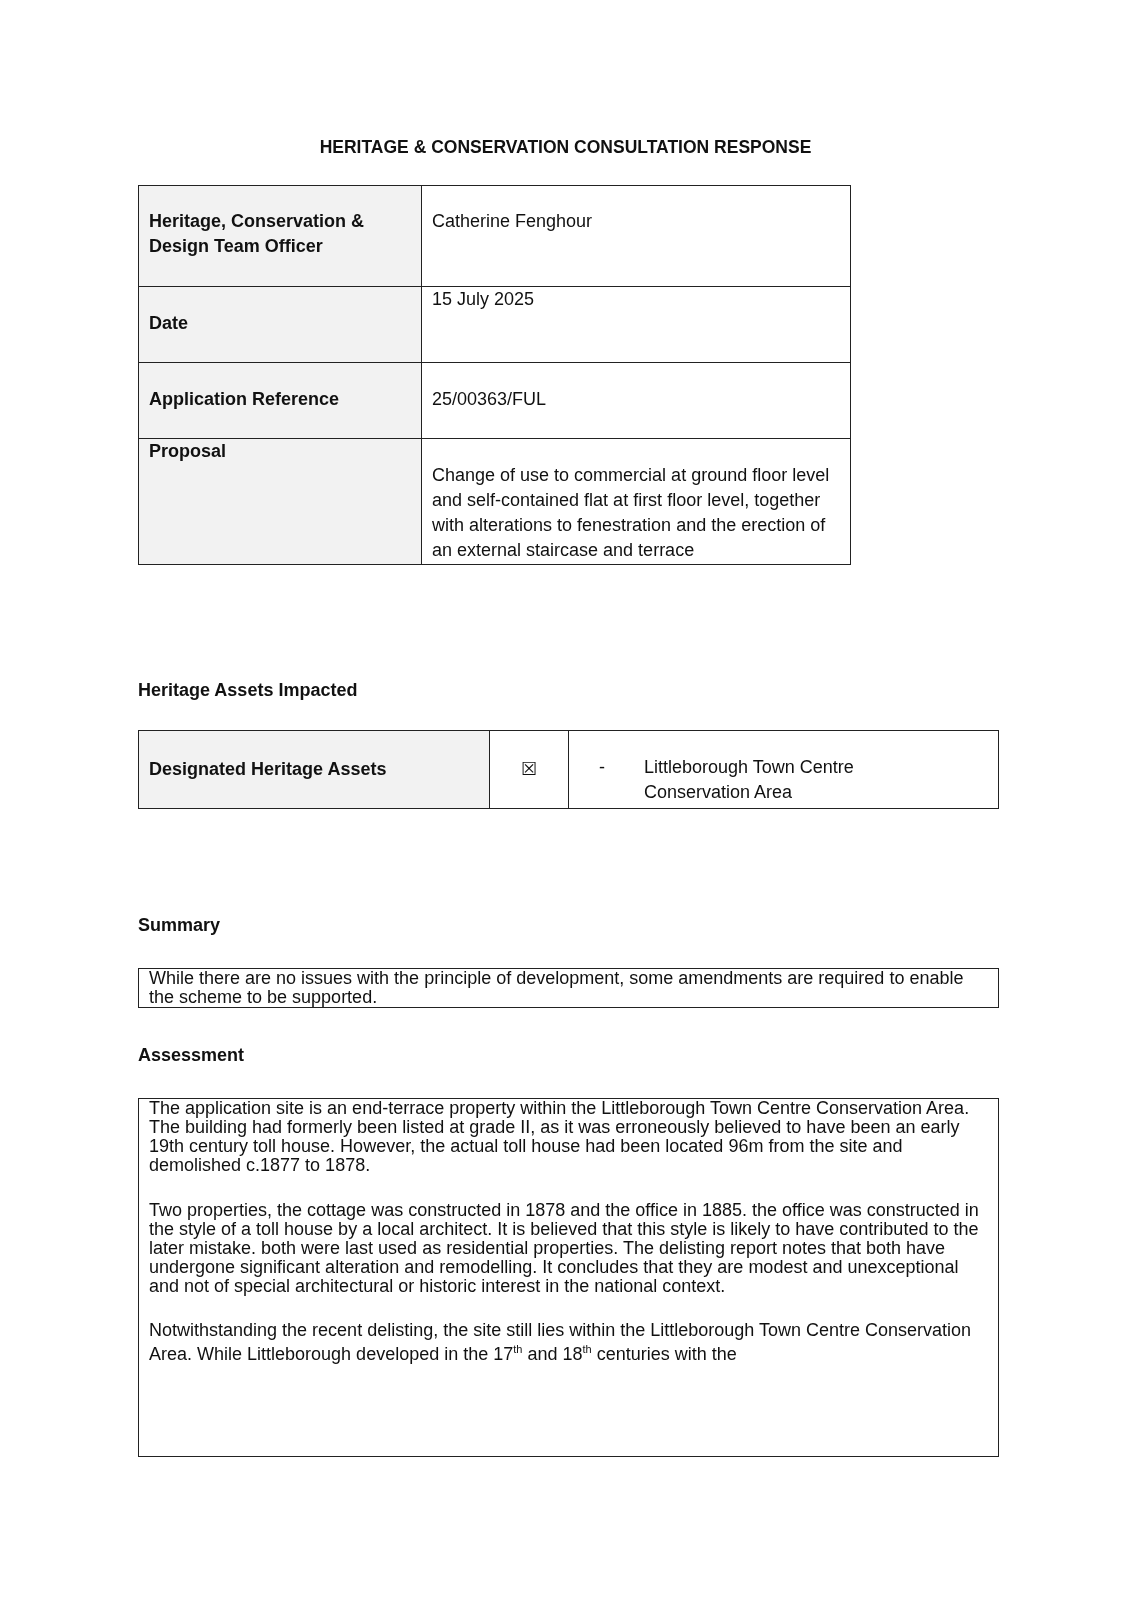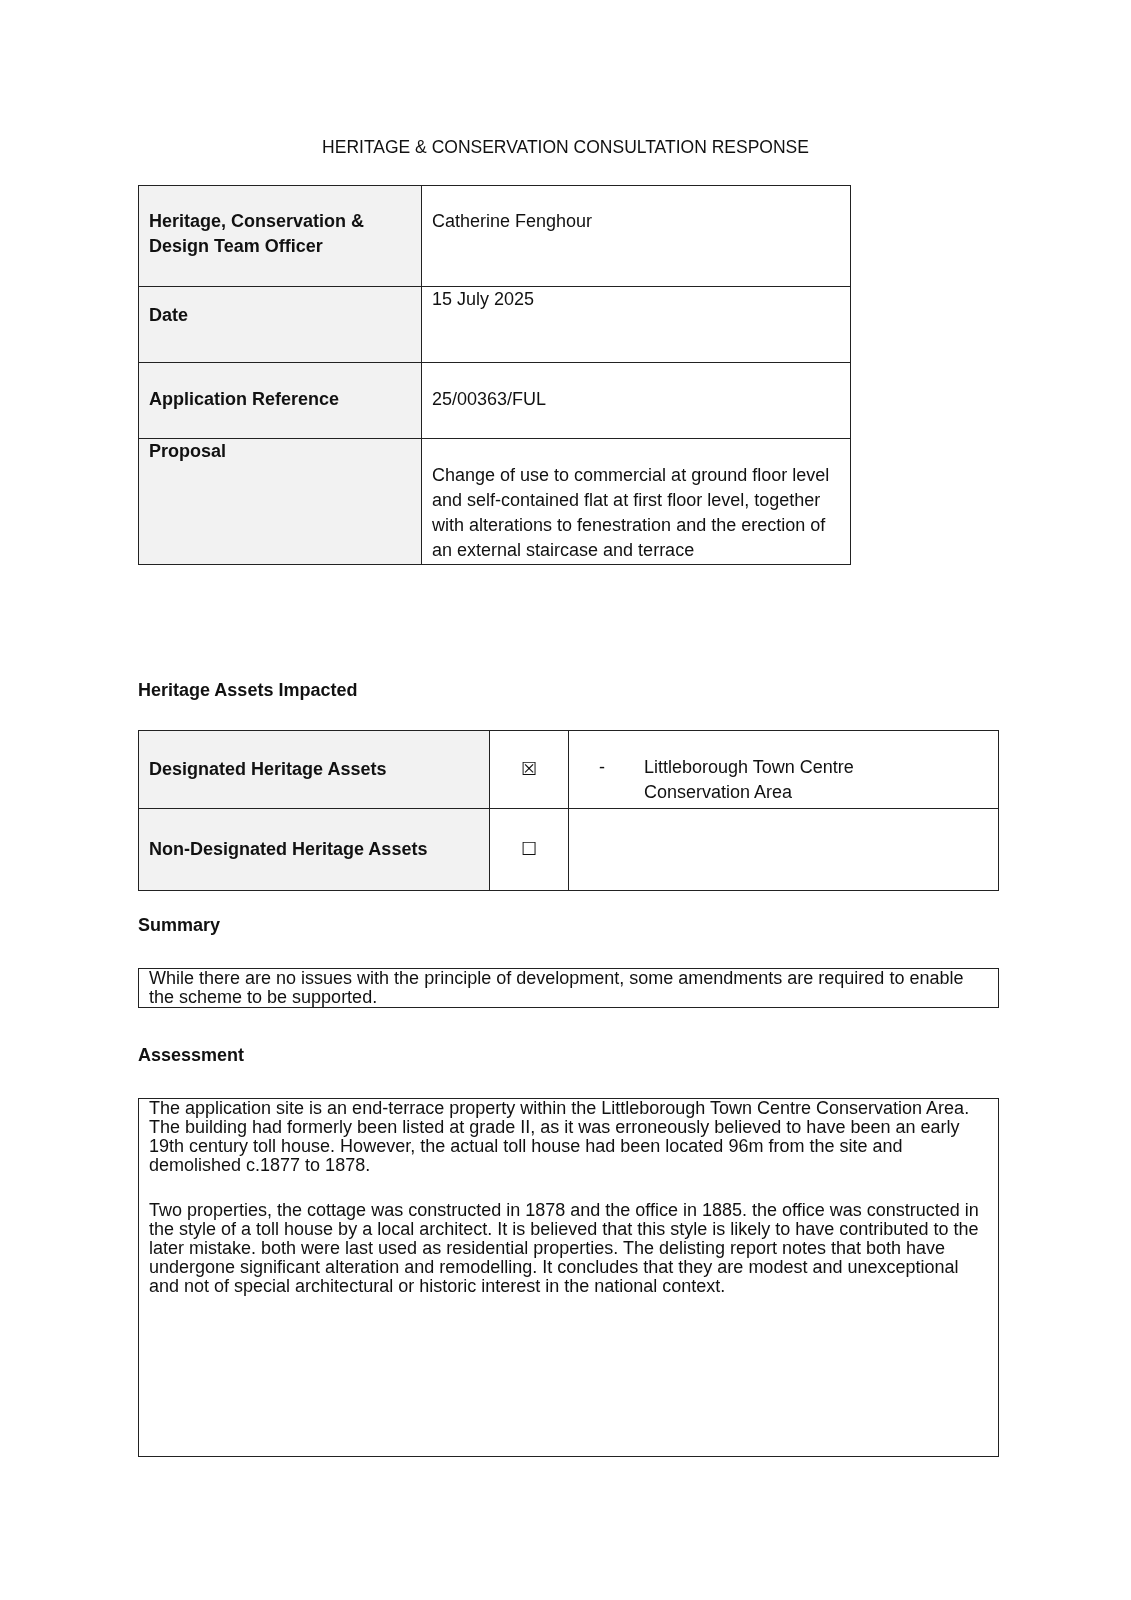--- a/index.html
+++ b/index.html
@@ -1,17 +1,17 @@
 <!DOCTYPE html>
 <html><head>
 <meta charset="utf-8">
 <style>
   html,body{margin:0;padding:0;background:#fff;}
   body{width:1131px;height:1600px;position:relative;font-family:"Liberation Sans",sans-serif;color:#111;font-size:18px;}
-  .title{position:absolute;top:137px;left:0;width:1131px;text-align:center;font-weight:normal;font-size:17.5px;}
+  .title{position:absolute;top:137px;left:0;width:1131px;text-align:center;font-weight:bold;font-size:17.5px;}
   table{border-collapse:collapse;position:absolute;}
   td{border:1px solid #222;vertical-align:top;padding:0 10px;font-size:18px;line-height:25px;}
   td.lab{background:#f2f2f2;font-weight:bold;}
   #t1{top:185px;left:138px;width:713px;}
   #t1 td.lab{width:262px;}
   .h{position:absolute;left:138px;font-weight:bold;font-size:18px;}
   #t2{top:730px;left:138px;width:861px;}
   #t2 td.lab{width:330px;vertical-align:middle;}
   #t2 td.chk{width:58px;text-align:center;vertical-align:middle;}
   .box{position:absolute;left:138px;width:839px;border:1px solid #222;padding:0 10px;line-height:19px;font-size:18px;}
@@ -22,21 +22,21 @@
 
 <div class="title">HERITAGE &amp; CONSERVATION CONSULTATION RESPONSE</div>
 
 <table id="t1">
   <tbody>
       <tr style="height:101px">
         <td class="lab" style="padding-top:23px">Heritage, Conservation &amp; Design Team Officer</td>
         <td style="padding-top:23px">Catherine Fenghour</td>
       </tr>
   <tr style="height:76px">
-        <td class="lab" style="padding-top:16px">Date</td>
+        <td class="lab" style="padding-top:24px">Date</td>
         <td style="">15 July 2025</td>
       </tr>
   <tr style="height:76px">
         <td class="lab" style="padding-top:24px">Application Reference</td>
         <td style="padding-top:24px">25/00363/FUL</td>
       </tr>
   <tr style="height:126px">
         <td class="lab" style="">Proposal</td>
         <td style="padding-top:24px">Change of use to commercial at ground floor level and self-contained flat at first floor level, together with alterations to fenestration and the erection of an external staircase and terrace</td>
       </tr>
@@ -47,28 +47,24 @@
 
 <table id="t2">
   <tbody>
       <tr style="height:78px">
     <td class="lab">Designated Heritage Assets</td>
     <td class="chk">☒</td>
     <td style="padding-top:24px;padding-left:30px">
       <span style="display:inline-block;width:45px;vertical-align:top">-</span><span style="display:inline-block;width:240px;vertical-align:top">Littleborough Town Centre Conservation Area</span>
     </td>
   </tr>
-  <tr style="height:82px">
-    <td class="lab">Non-Designated Heritage Assets</td>
-    <td class="chk">☐</td>
-    <td></td>
-  </tr>
 </tbody>
   </table>
 
 <div class="h" style="top:915px">Summary</div>
 <div class="box" style="top:968px">While there are no issues with the principle of development, some amendments are required to enable the scheme to be supported.</div>
 
 <div class="h" style="top:1045px">Assessment</div>
 <div class="box" style="top:1098px;height:357px;overflow:hidden">
   <p class="p">The application site is an end-terrace property within the Littleborough Town Centre Conservation Area.   The building had formerly been listed at grade II, as it was erroneously believed to have been an early 19th century toll house.  However, the actual toll house had been located 96m from the site and demolished c.1877 to 1878.</p>
   <p class="p">Two properties, the cottage was constructed in 1878 and the office in 1885.   the office was constructed in the style of a toll house by a local architect.  It is believed that this style is likely to have contributed to the later mistake.  both were last used as residential properties.  The delisting report notes that both have undergone significant alteration and remodelling.  It concludes that they are modest and unexceptional and not of special architectural or historic interest in the national context.</p>
+  <p class="p"><span>Notwithstanding the recent delisting, the site still lies within the Littleborough Town Centre Conservation Area.   While Littleborough developed in the 17</span><sup style="font-size:11px">th</sup><span> and 18</span><sup style="font-size:11px">th</sup><span> centuries with the</span></p>
 </div>
 
 </body></html>

